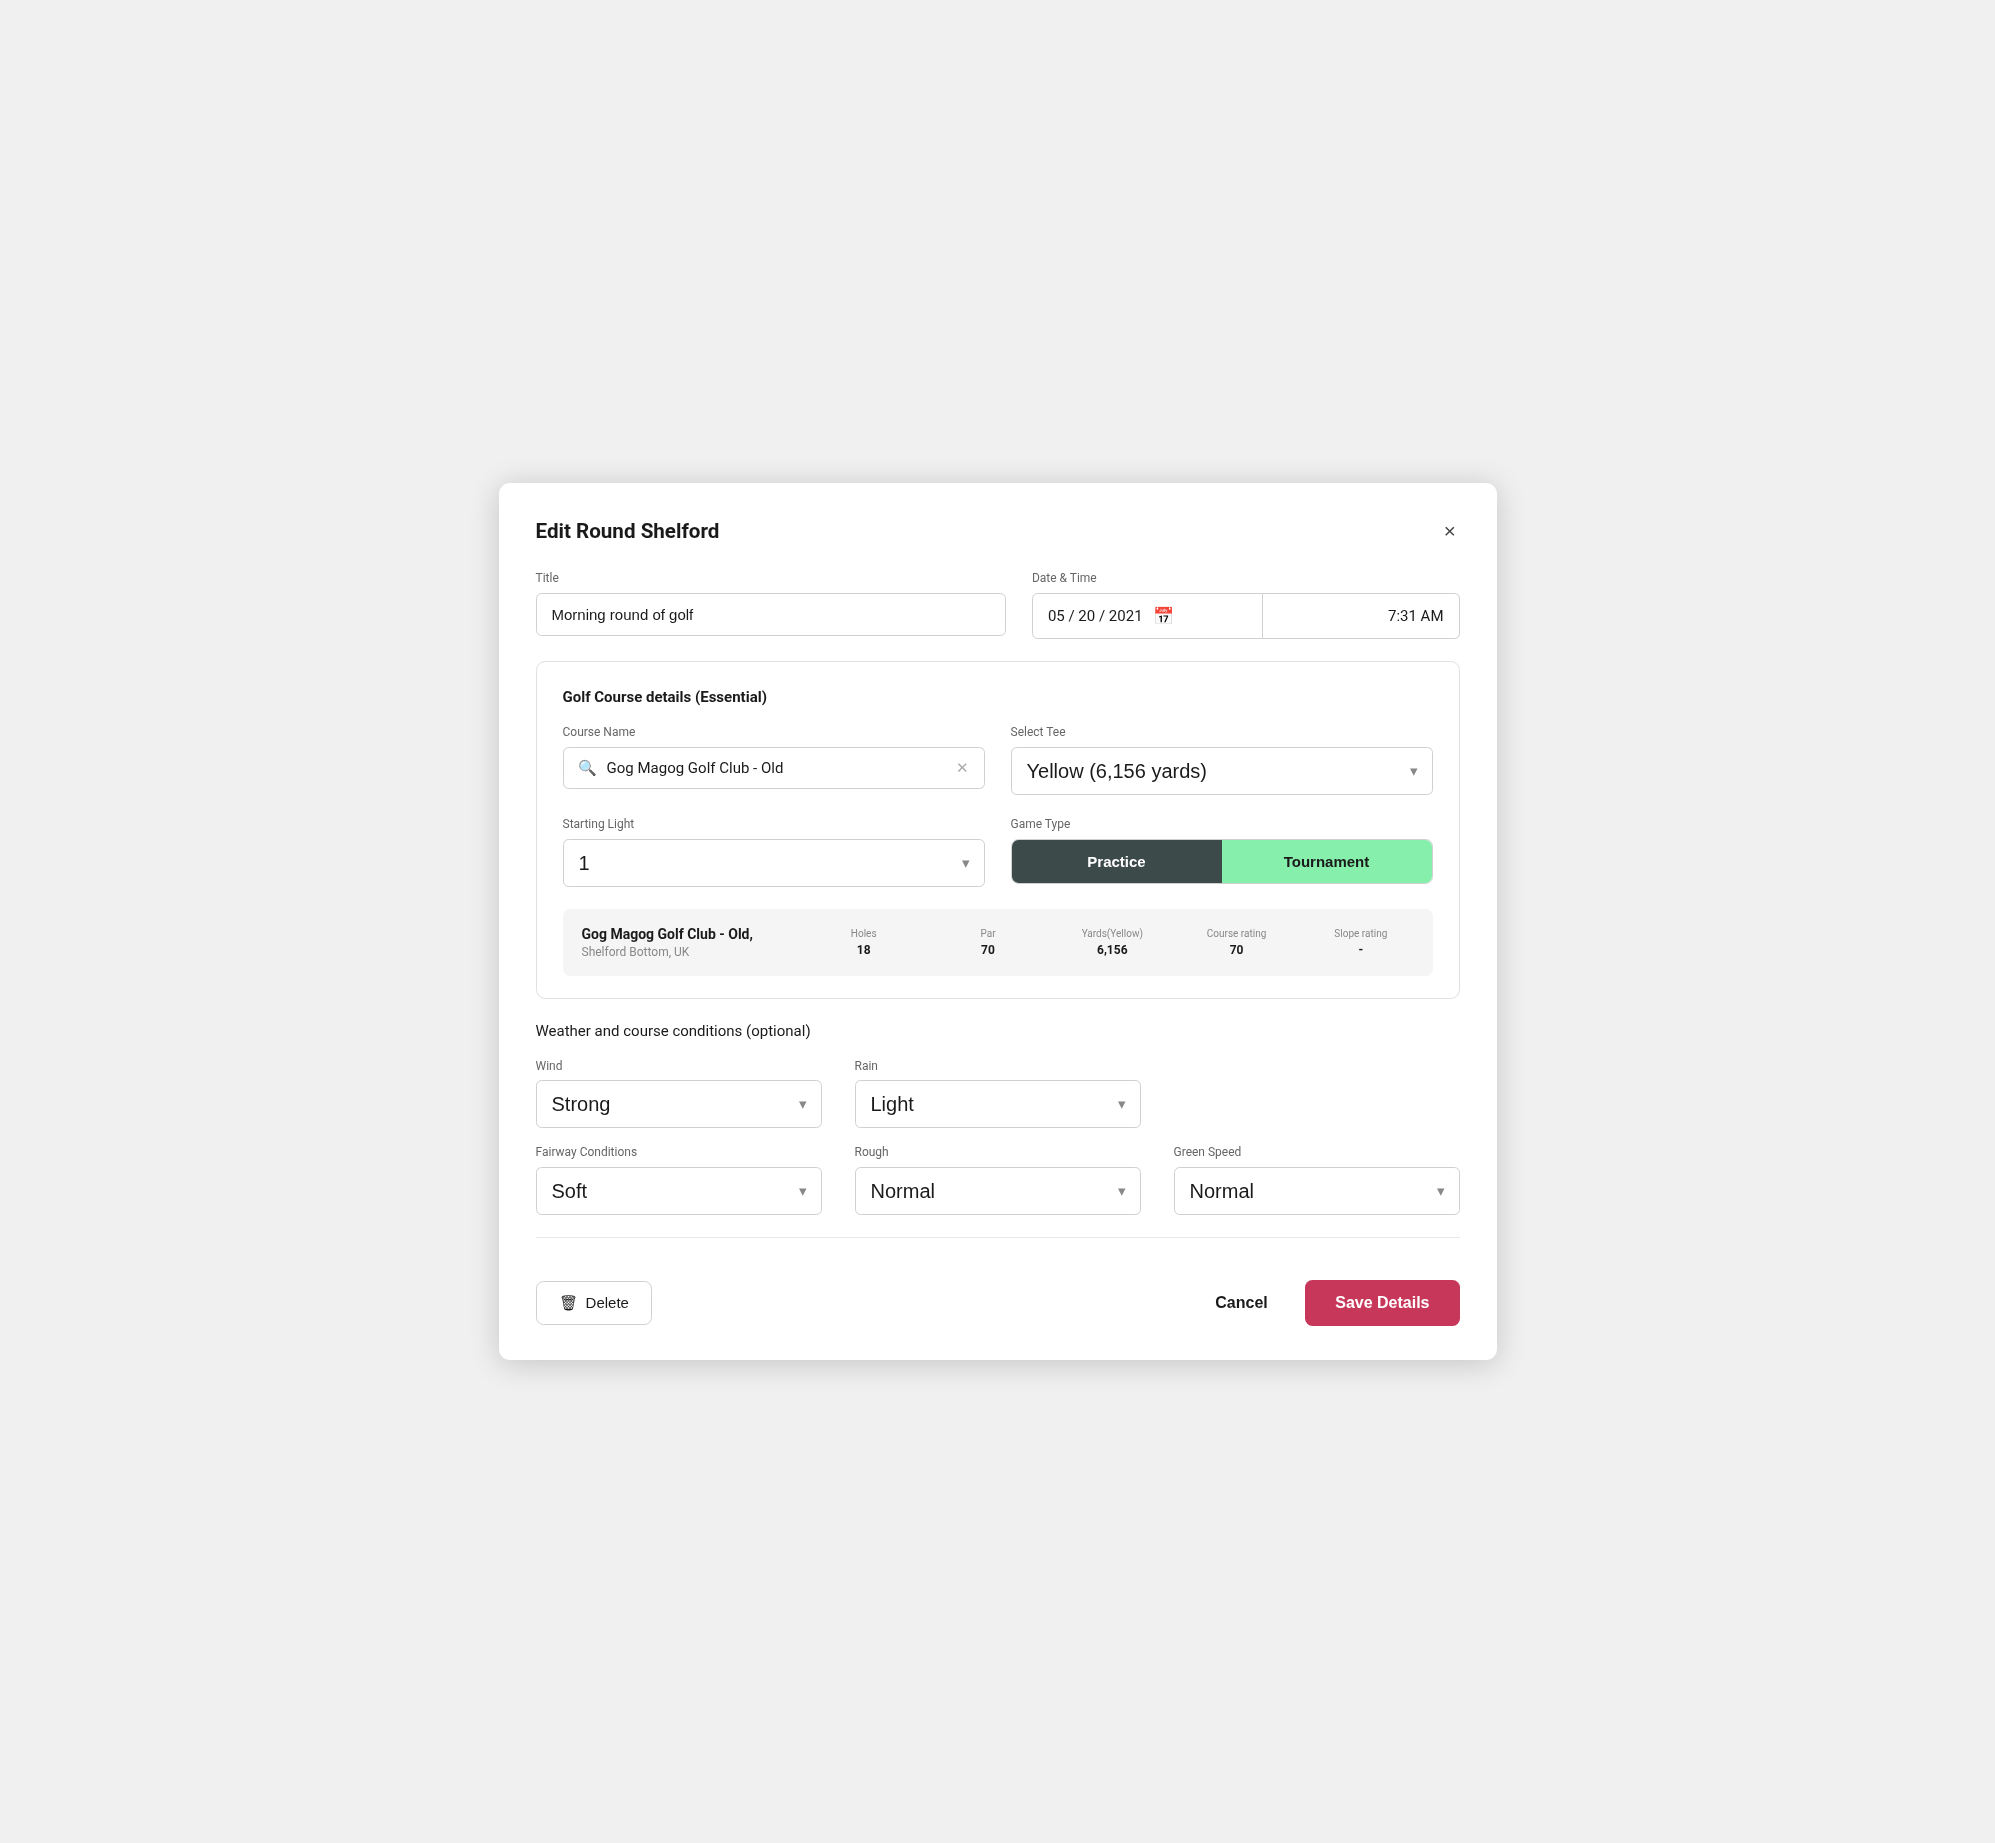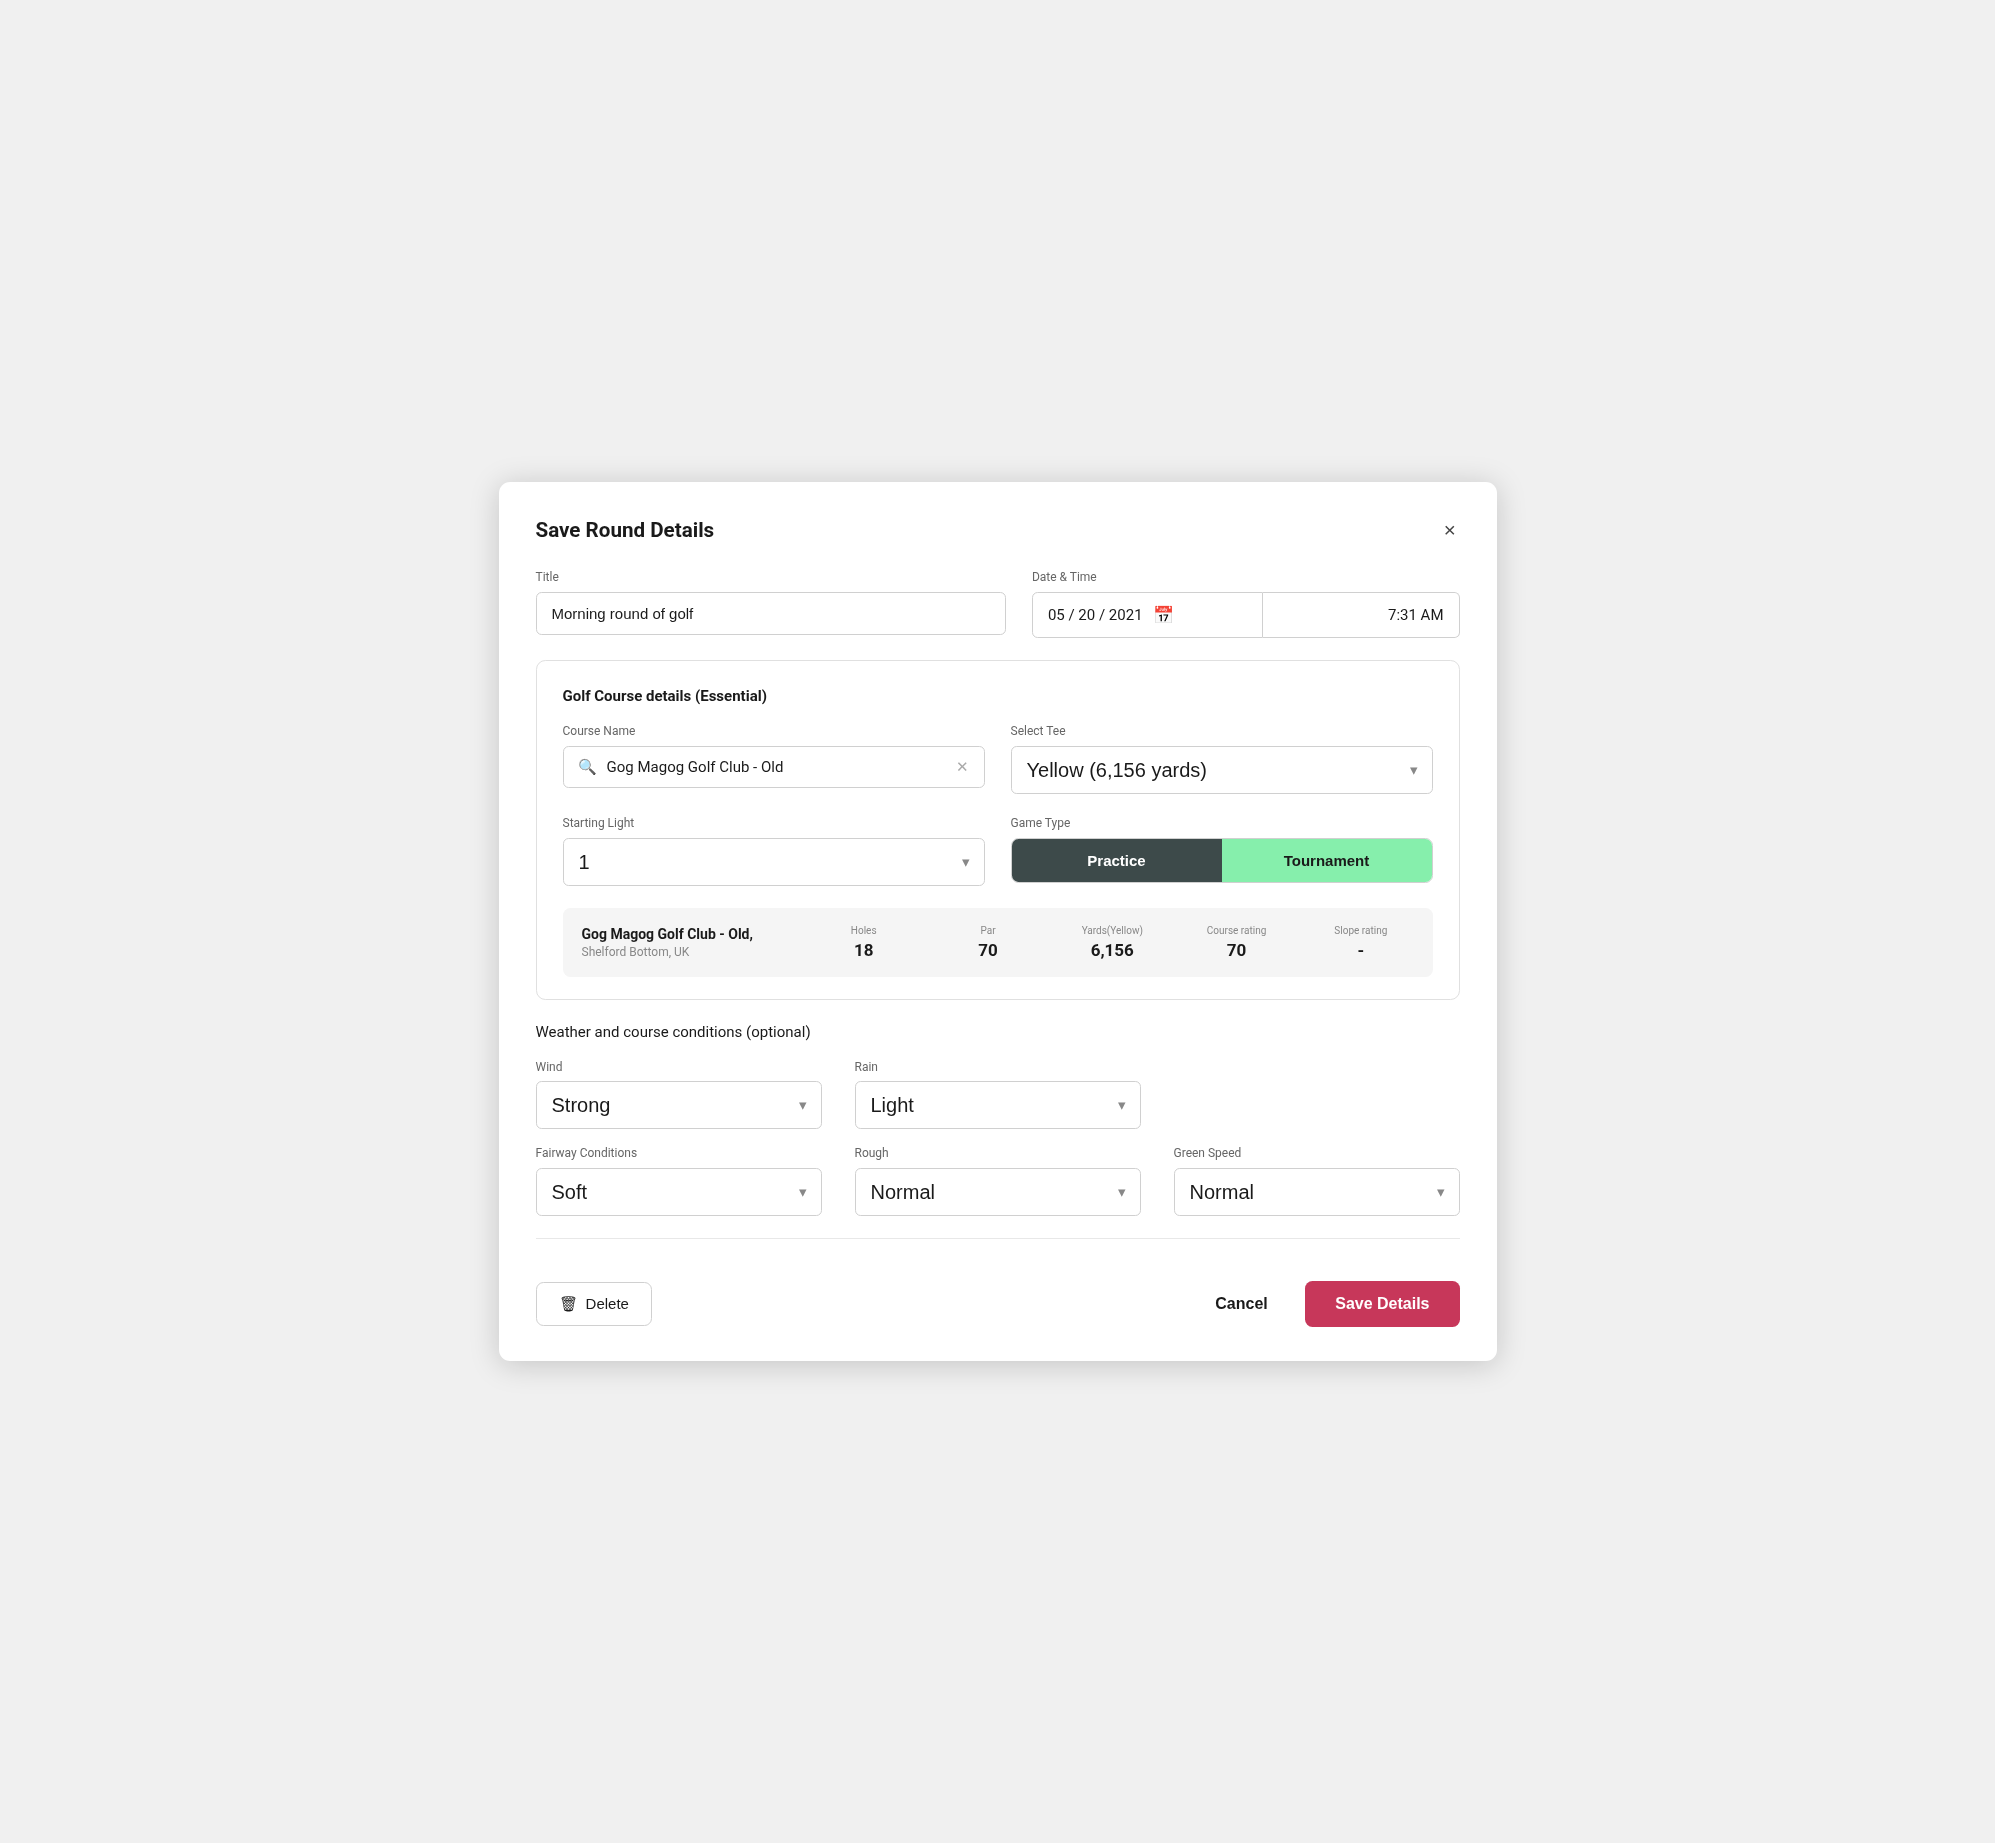--- a/index.html
+++ b/index.html
@@ -192,21 +192,21 @@
     .course-info-name .name { font-size: 14px; font-weight: 700; color: #1a1a1a; }
     .course-info-name .location { font-size: 12px; color: #888; margin-top: 2.8px; }
     .course-info-stat {
       display: flex;
       flex-direction: column;
       align-items: center;
       gap: 3.7px;
       flex: 1;
     }
     .stat-label { font-size: 10px; color: #888; }
-    .stat-value { font-size: 17px; font-weight: 700; color: #1a1a1a; }
+    .stat-value { font-size: 12px; font-weight: 700; color: #1a1a1a; }
     .weather-section { margin-bottom: 22.5px; }
     .weather-row {
       display: flex;
       gap: 33px;
       margin-bottom: 17px;
     }
     .weather-group {
       flex: 1;
       display: flex;
       flex-direction: column;
@@ -257,21 +257,21 @@
       cursor: pointer;
     }
     .divider { border: none; border-top: 1.4px solid #e8e8e8; margin: 0 0 22.5px 0; }
   </style>
 </head>
 <body>
 
 <div class="modal">
 
   <div class="modal-header">
-    <span class="modal-title">Save Round Details</span>
+    <span class="modal-title">Edit Round Shelford</span>
     <button class="close-btn">×</button>
   </div>
 
   <div class="form-row">
     <div class="form-group" style="flex:1.1">
       <label class="form-label">Title</label>
       <input type="text" class="form-input" value="Morning round of golf" style="">
     </div>
     <div class="form-group" style="flex:1">
       <label class="form-label">Date &amp; Time</label>

